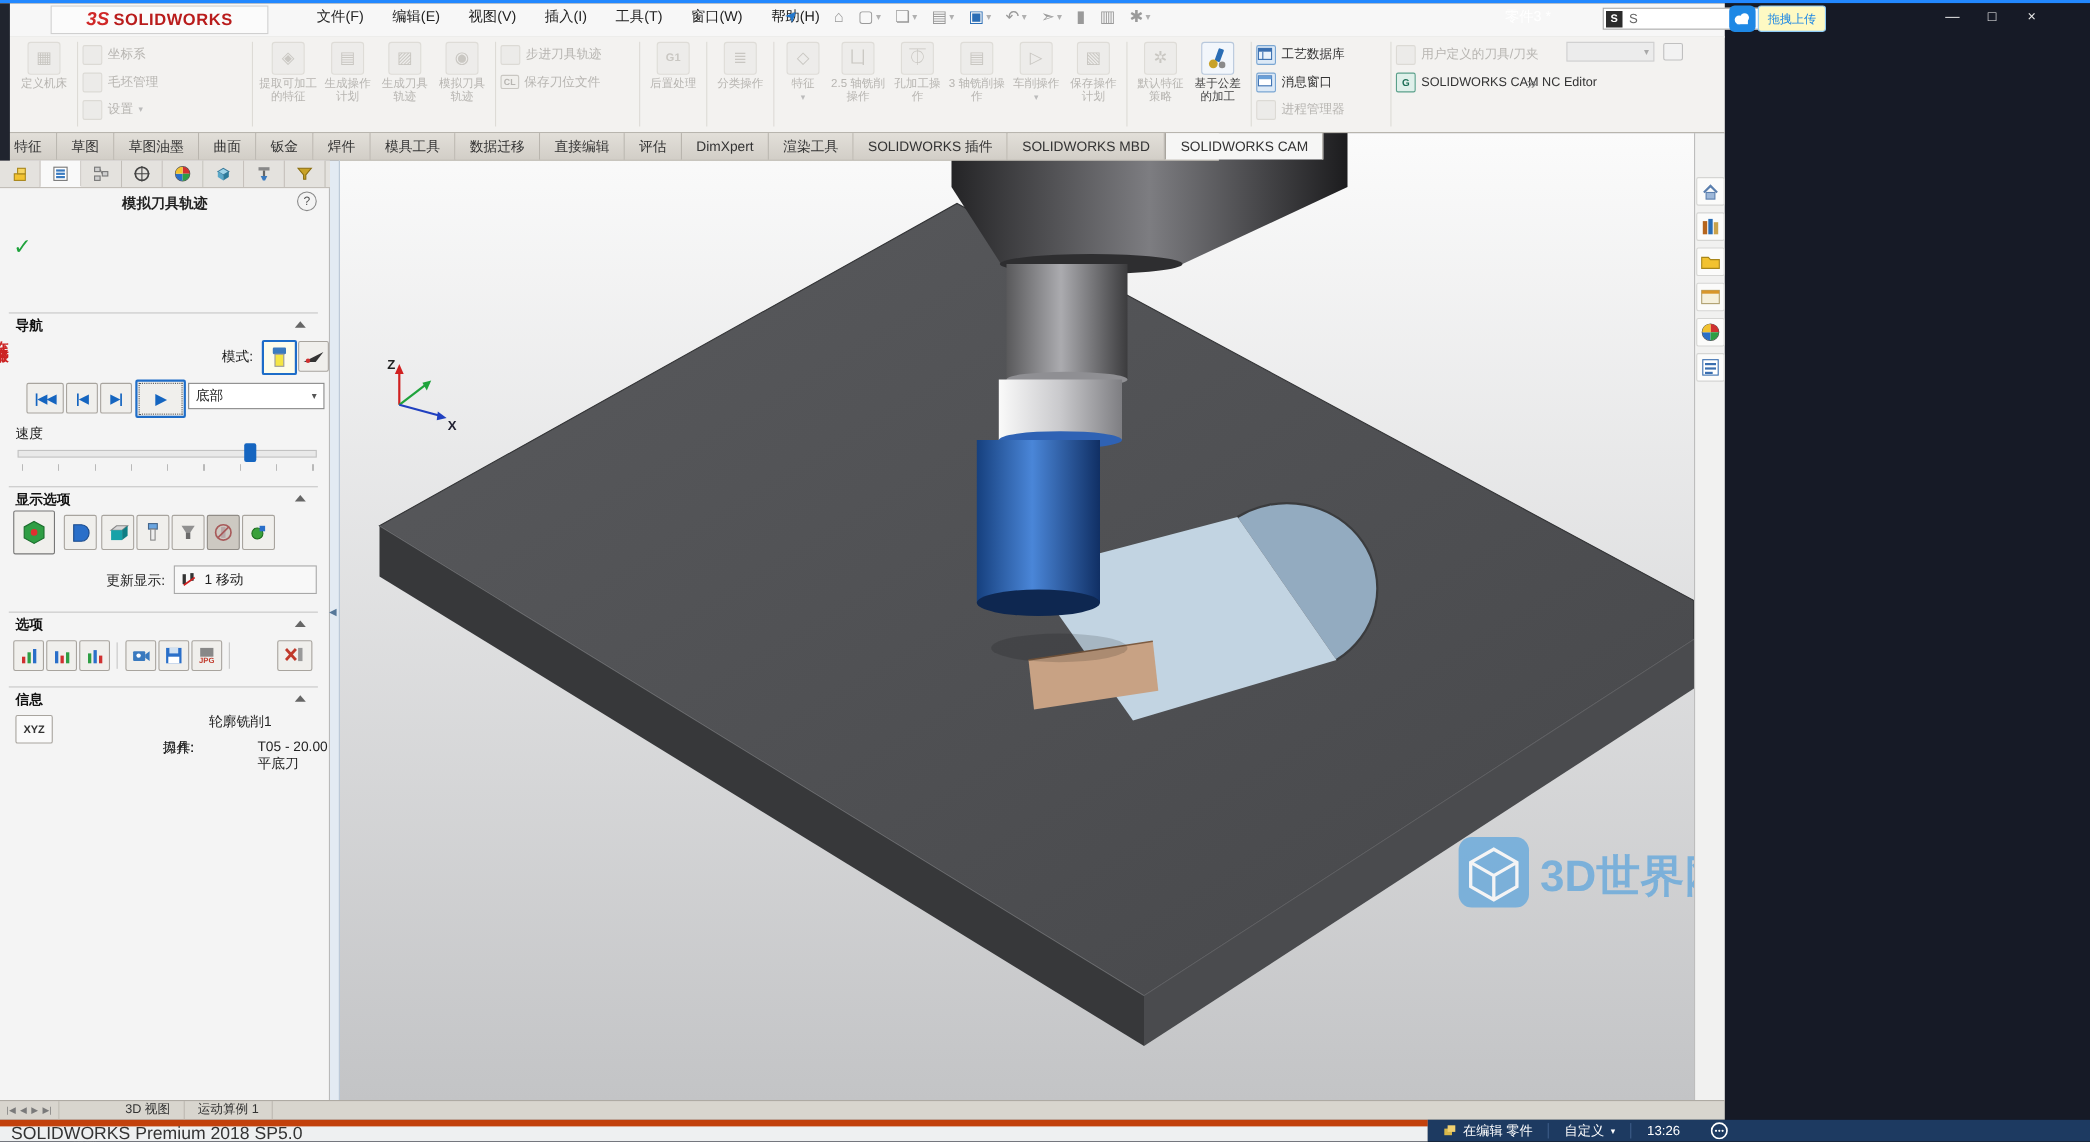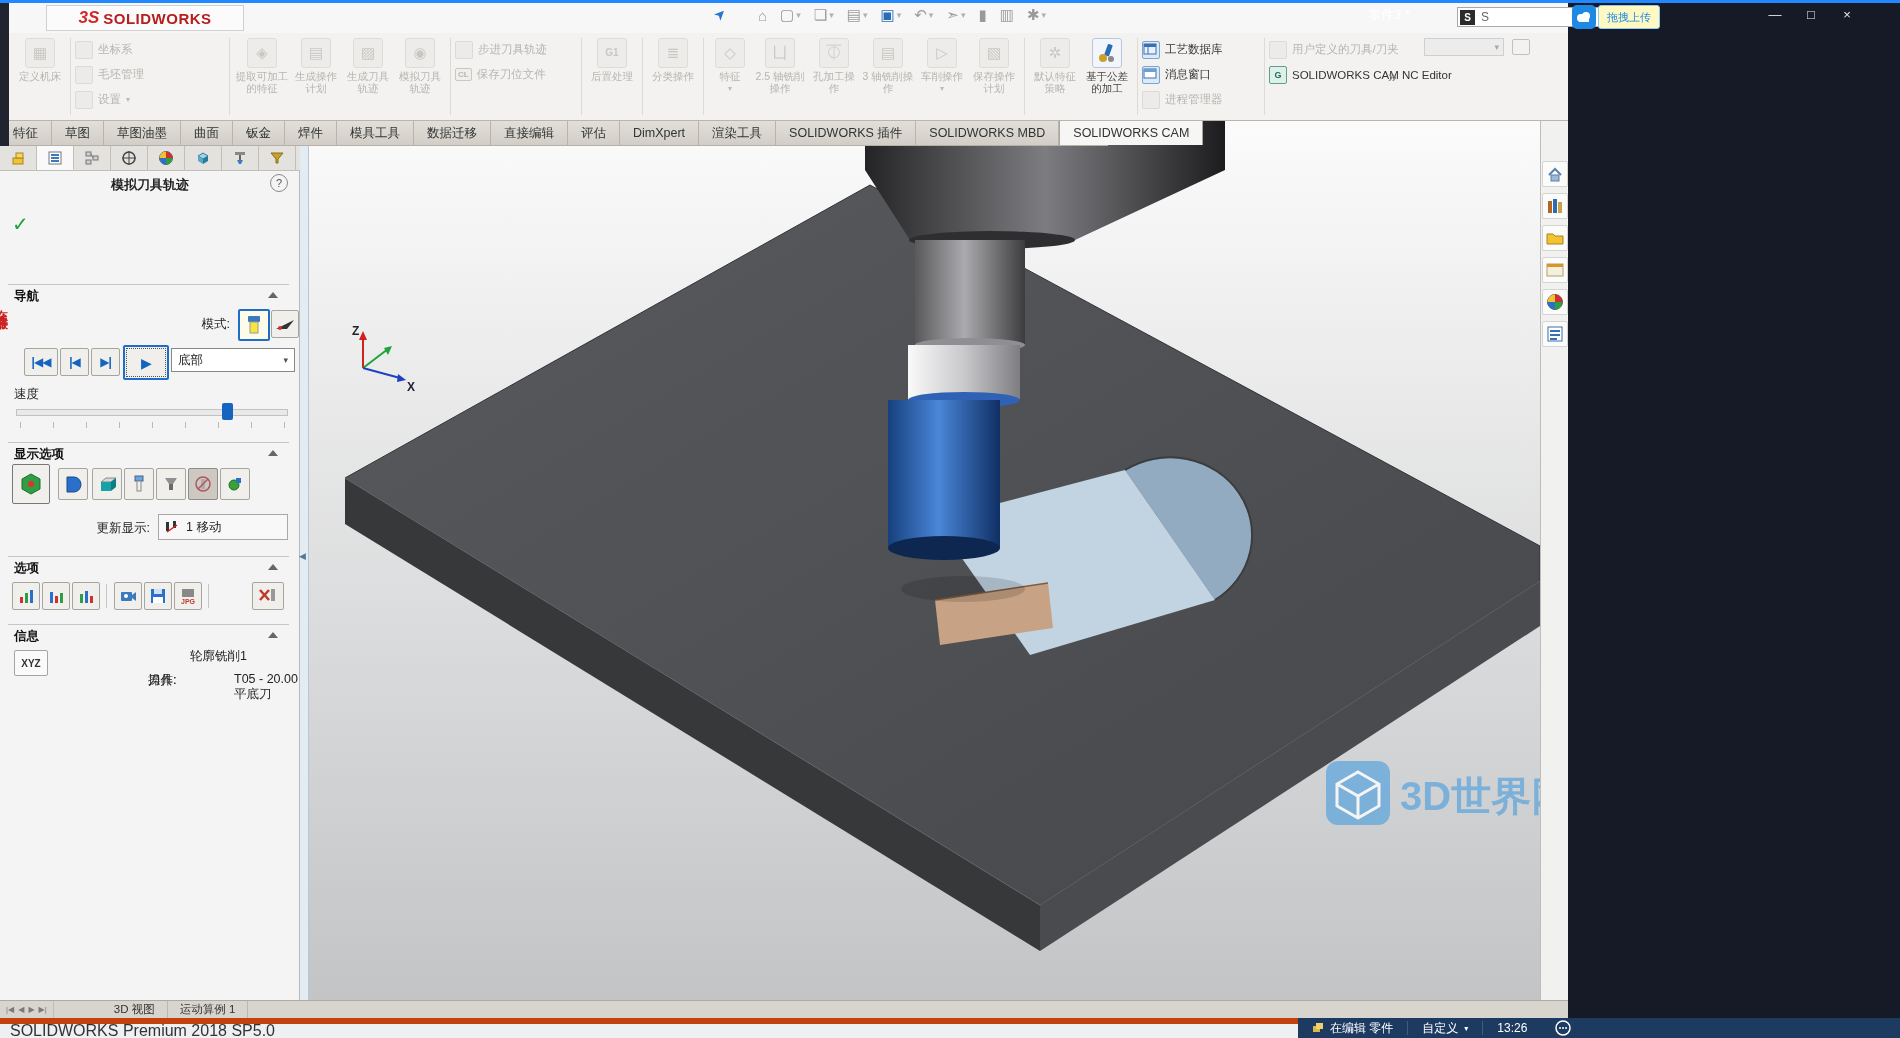--- a/index.html
+++ b/index.html
@@ -81,20 +81,29 @@
 <body>
 
 <div id="screen">
   <div id="topline" class="abs"></div>
   <div id="darkside" class="abs"></div>
 
   <div id="titlebar" class="abs"></div>
   <div id="logo" class="abs">
     <span class="logo-mark">3S</span>
     <span class="logo-text">SOLIDWORKS</span>
+  </div>
+  <div id="menus" class="abs">
+    <span class="menu-item">文件(F)</span>
+    <span class="menu-item">编辑(E)</span>
+    <span class="menu-item">视图(V)</span>
+    <span class="menu-item">插入(I)</span>
+    <span class="menu-item">工具(T)</span>
+    <span class="menu-item">窗口(W)</span>
+    <span class="menu-item">帮助(H)</span>
   </div>
   <div id="pin" class="abs">➤</div>
   <div id="quickbar" class="abs">
     <span class="qi">⌂</span>
     <span class="qi">▢<span class="dd">▾</span></span>
     <span class="qi">❏<span class="dd">▾</span></span>
     <span class="qi">▤<span class="dd">▾</span></span>
     <span class="qi" style="color:#2a6db5;">▣<span class="dd">▾</span></span>
     <span class="qi">↶<span class="dd">▾</span></span>
     <span class="qi">➣<span class="dd">▾</span></span>

